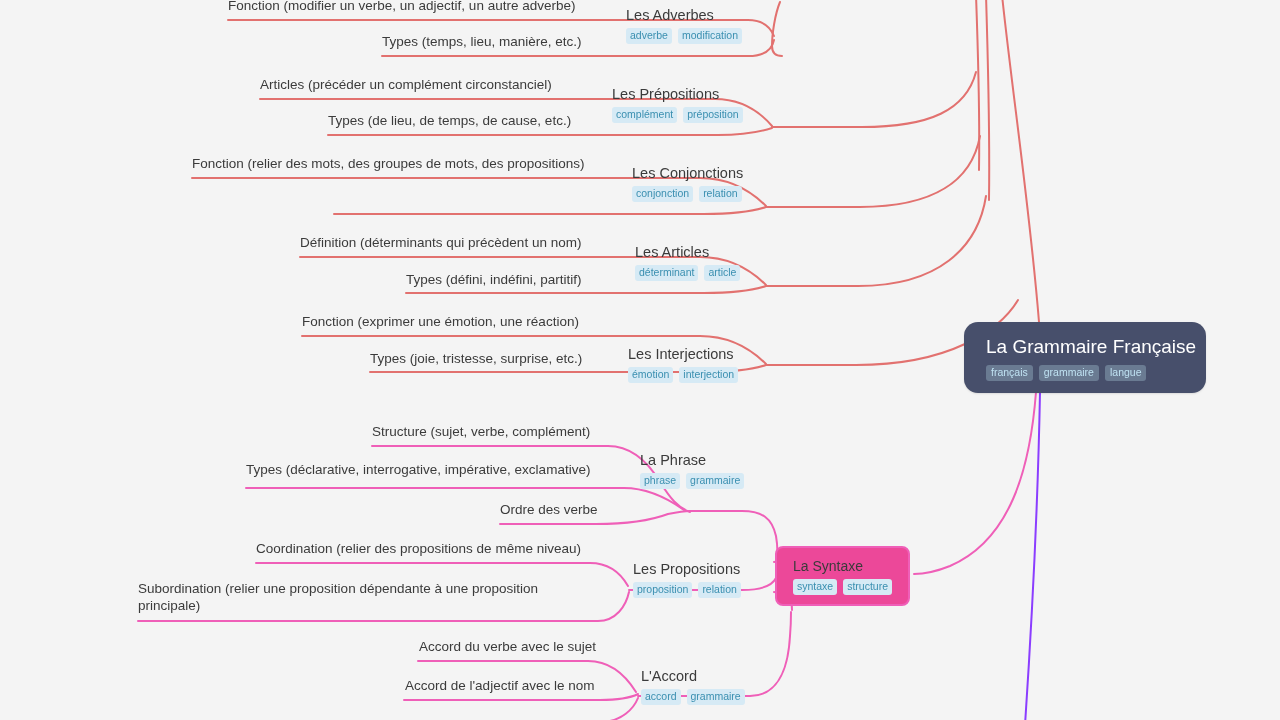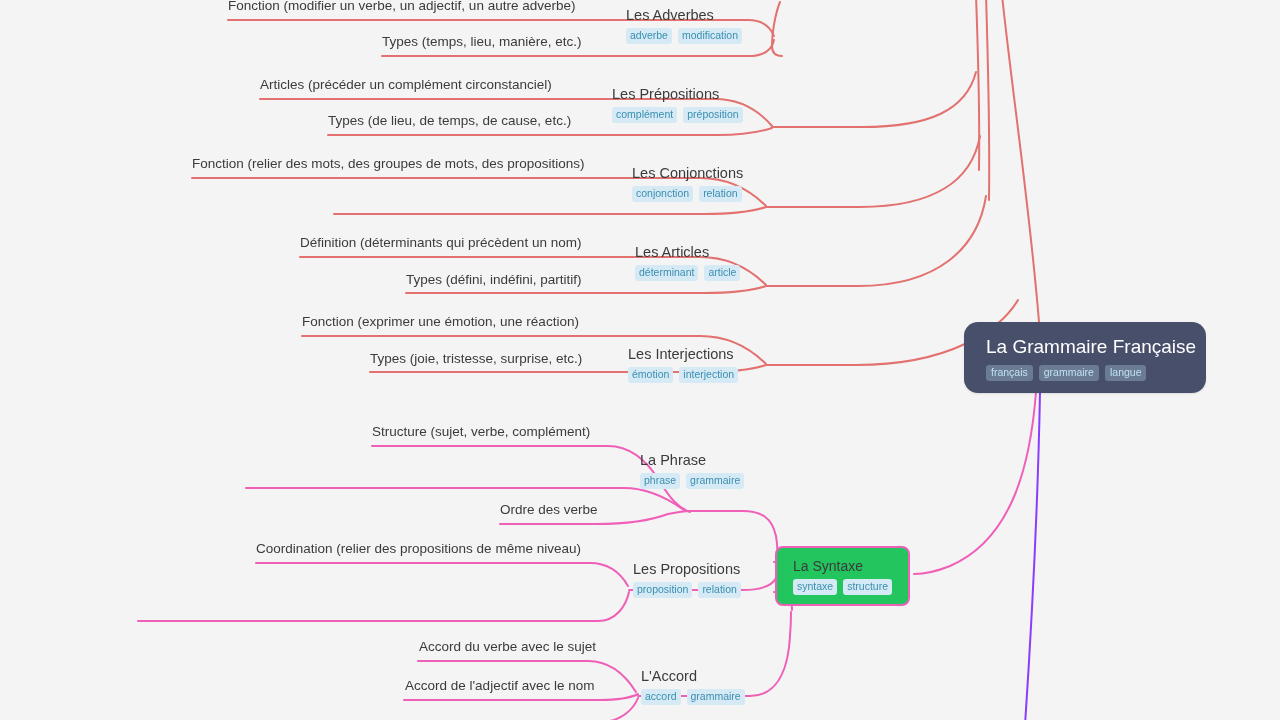--- a/index.html
+++ b/index.html
@@ -48,21 +48,21 @@
     background: rgba(190,225,240,0.30);
     color: #bfe2f2;
     font-size: 10.5px;
     line-height: 13px;
     padding: 1px 5px 2px 5px;
     border-radius: 3px;
     white-space: nowrap;
   }
   
   .boxed-node {
-    background: #22c55e;
+    background: #ec4899;
     border: 2px solid #ef5fb8;
     border-radius: 8px;
     padding: 10px 16px 9px 16px;
   }
   .boxed-title {
     color: #3b3b3b;
     font-size: 14px;
     line-height: 17px;
     white-space: nowrap;
   }
@@ -227,30 +227,32 @@
   </div>
 
   <div class="node" style="left:640px; top:451px;">
     <div class="topic-title">La Phrase</div>
     <div class="tags">
       <span class="tag">phrase</span>
       <span class="tag">grammaire</span>
     </div>
   </div>
   <div class="leaf nowrap" style="left:372px; top:423px;">Structure (sujet, verbe, complément)</div>
+  <div class="leaf nowrap" style="left:246px; top:461px;">Types (déclarative, interrogative, impérative, exclamative)</div>
   <div class="leaf nowrap" style="left:500px; top:501px;">Ordre des verbe</div>
 
   <div class="node" style="left:633px; top:560px;">
     <div class="topic-title">Les Propositions</div>
     <div class="tags">
       <span class="tag">proposition</span>
       <span class="tag">relation</span>
     </div>
   </div>
   <div class="leaf nowrap" style="left:256px; top:540px;">Coordination (relier des propositions de même niveau)</div>
+  <div class="leaf wrap" style="left:138px; top:580px; width:432px;">Subordination (relier une proposition dépendante à une proposition principale)</div>
 
   <div class="node" style="left:641px; top:667px;">
     <div class="topic-title">L'Accord</div>
     <div class="tags">
       <span class="tag">accord</span>
       <span class="tag">grammaire</span>
     </div>
   </div>
   <div class="leaf nowrap" style="left:419px; top:638px;">Accord du verbe avec le sujet</div>
   <div class="leaf nowrap" style="left:405px; top:677px;">Accord de l'adjectif avec le nom</div>

